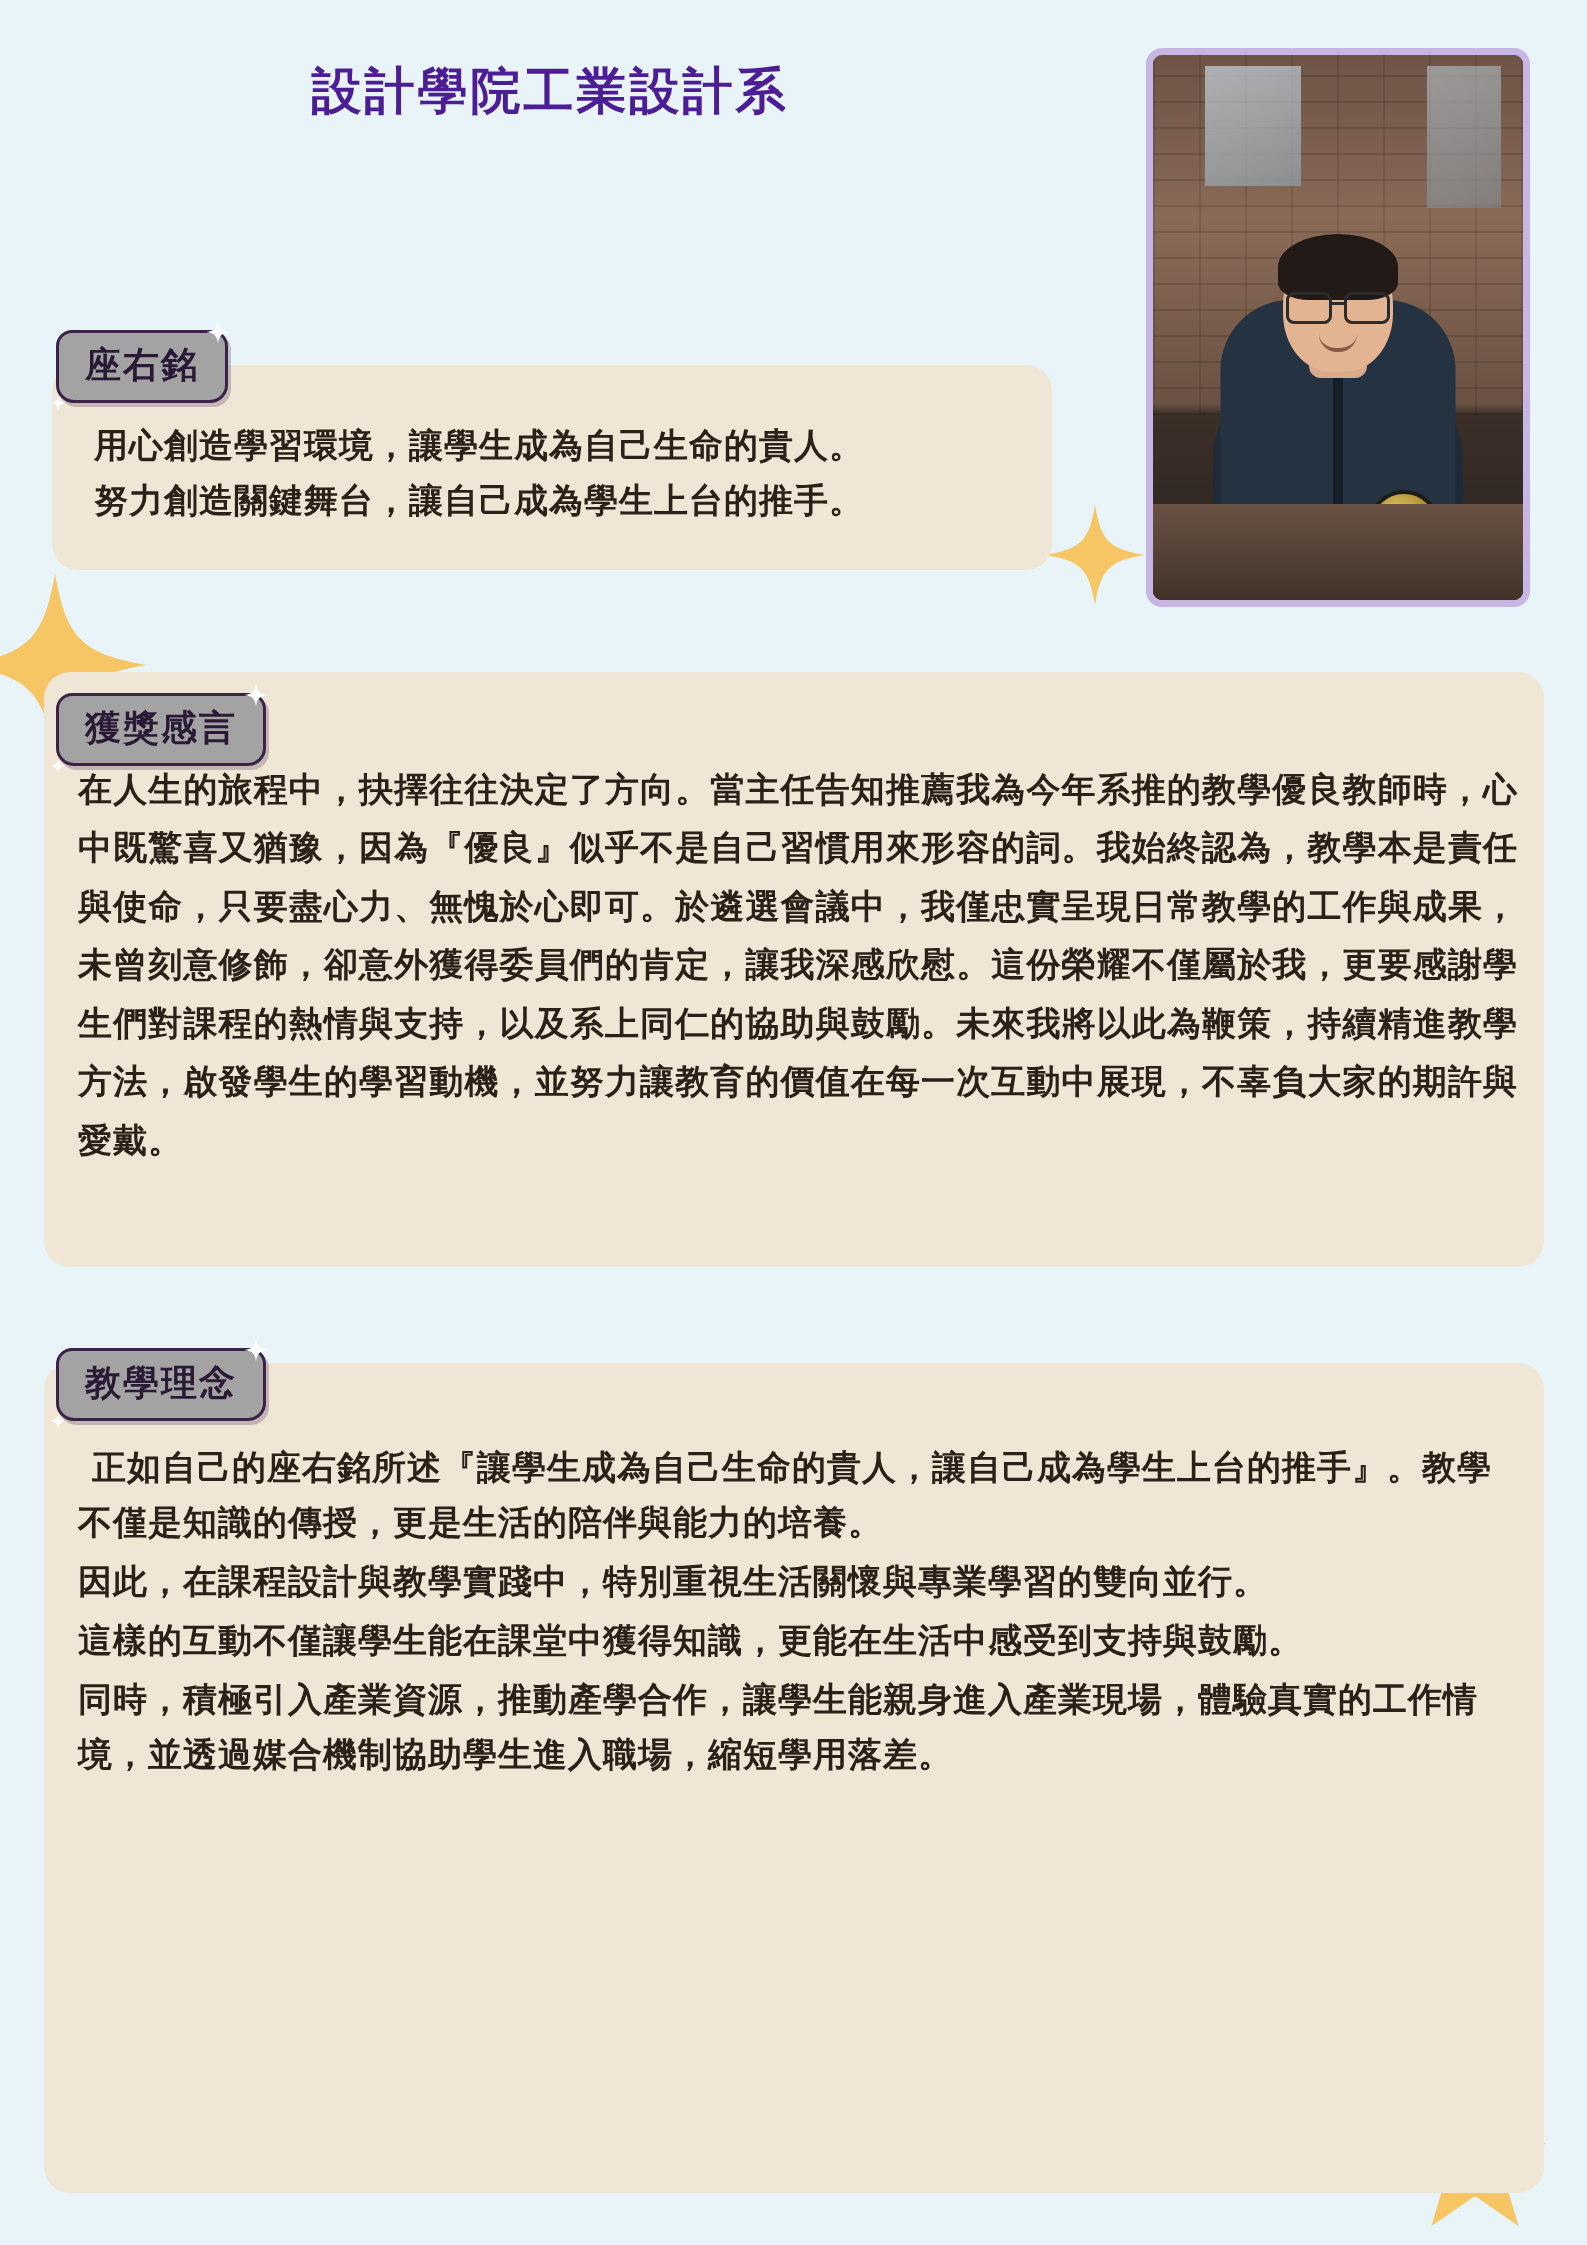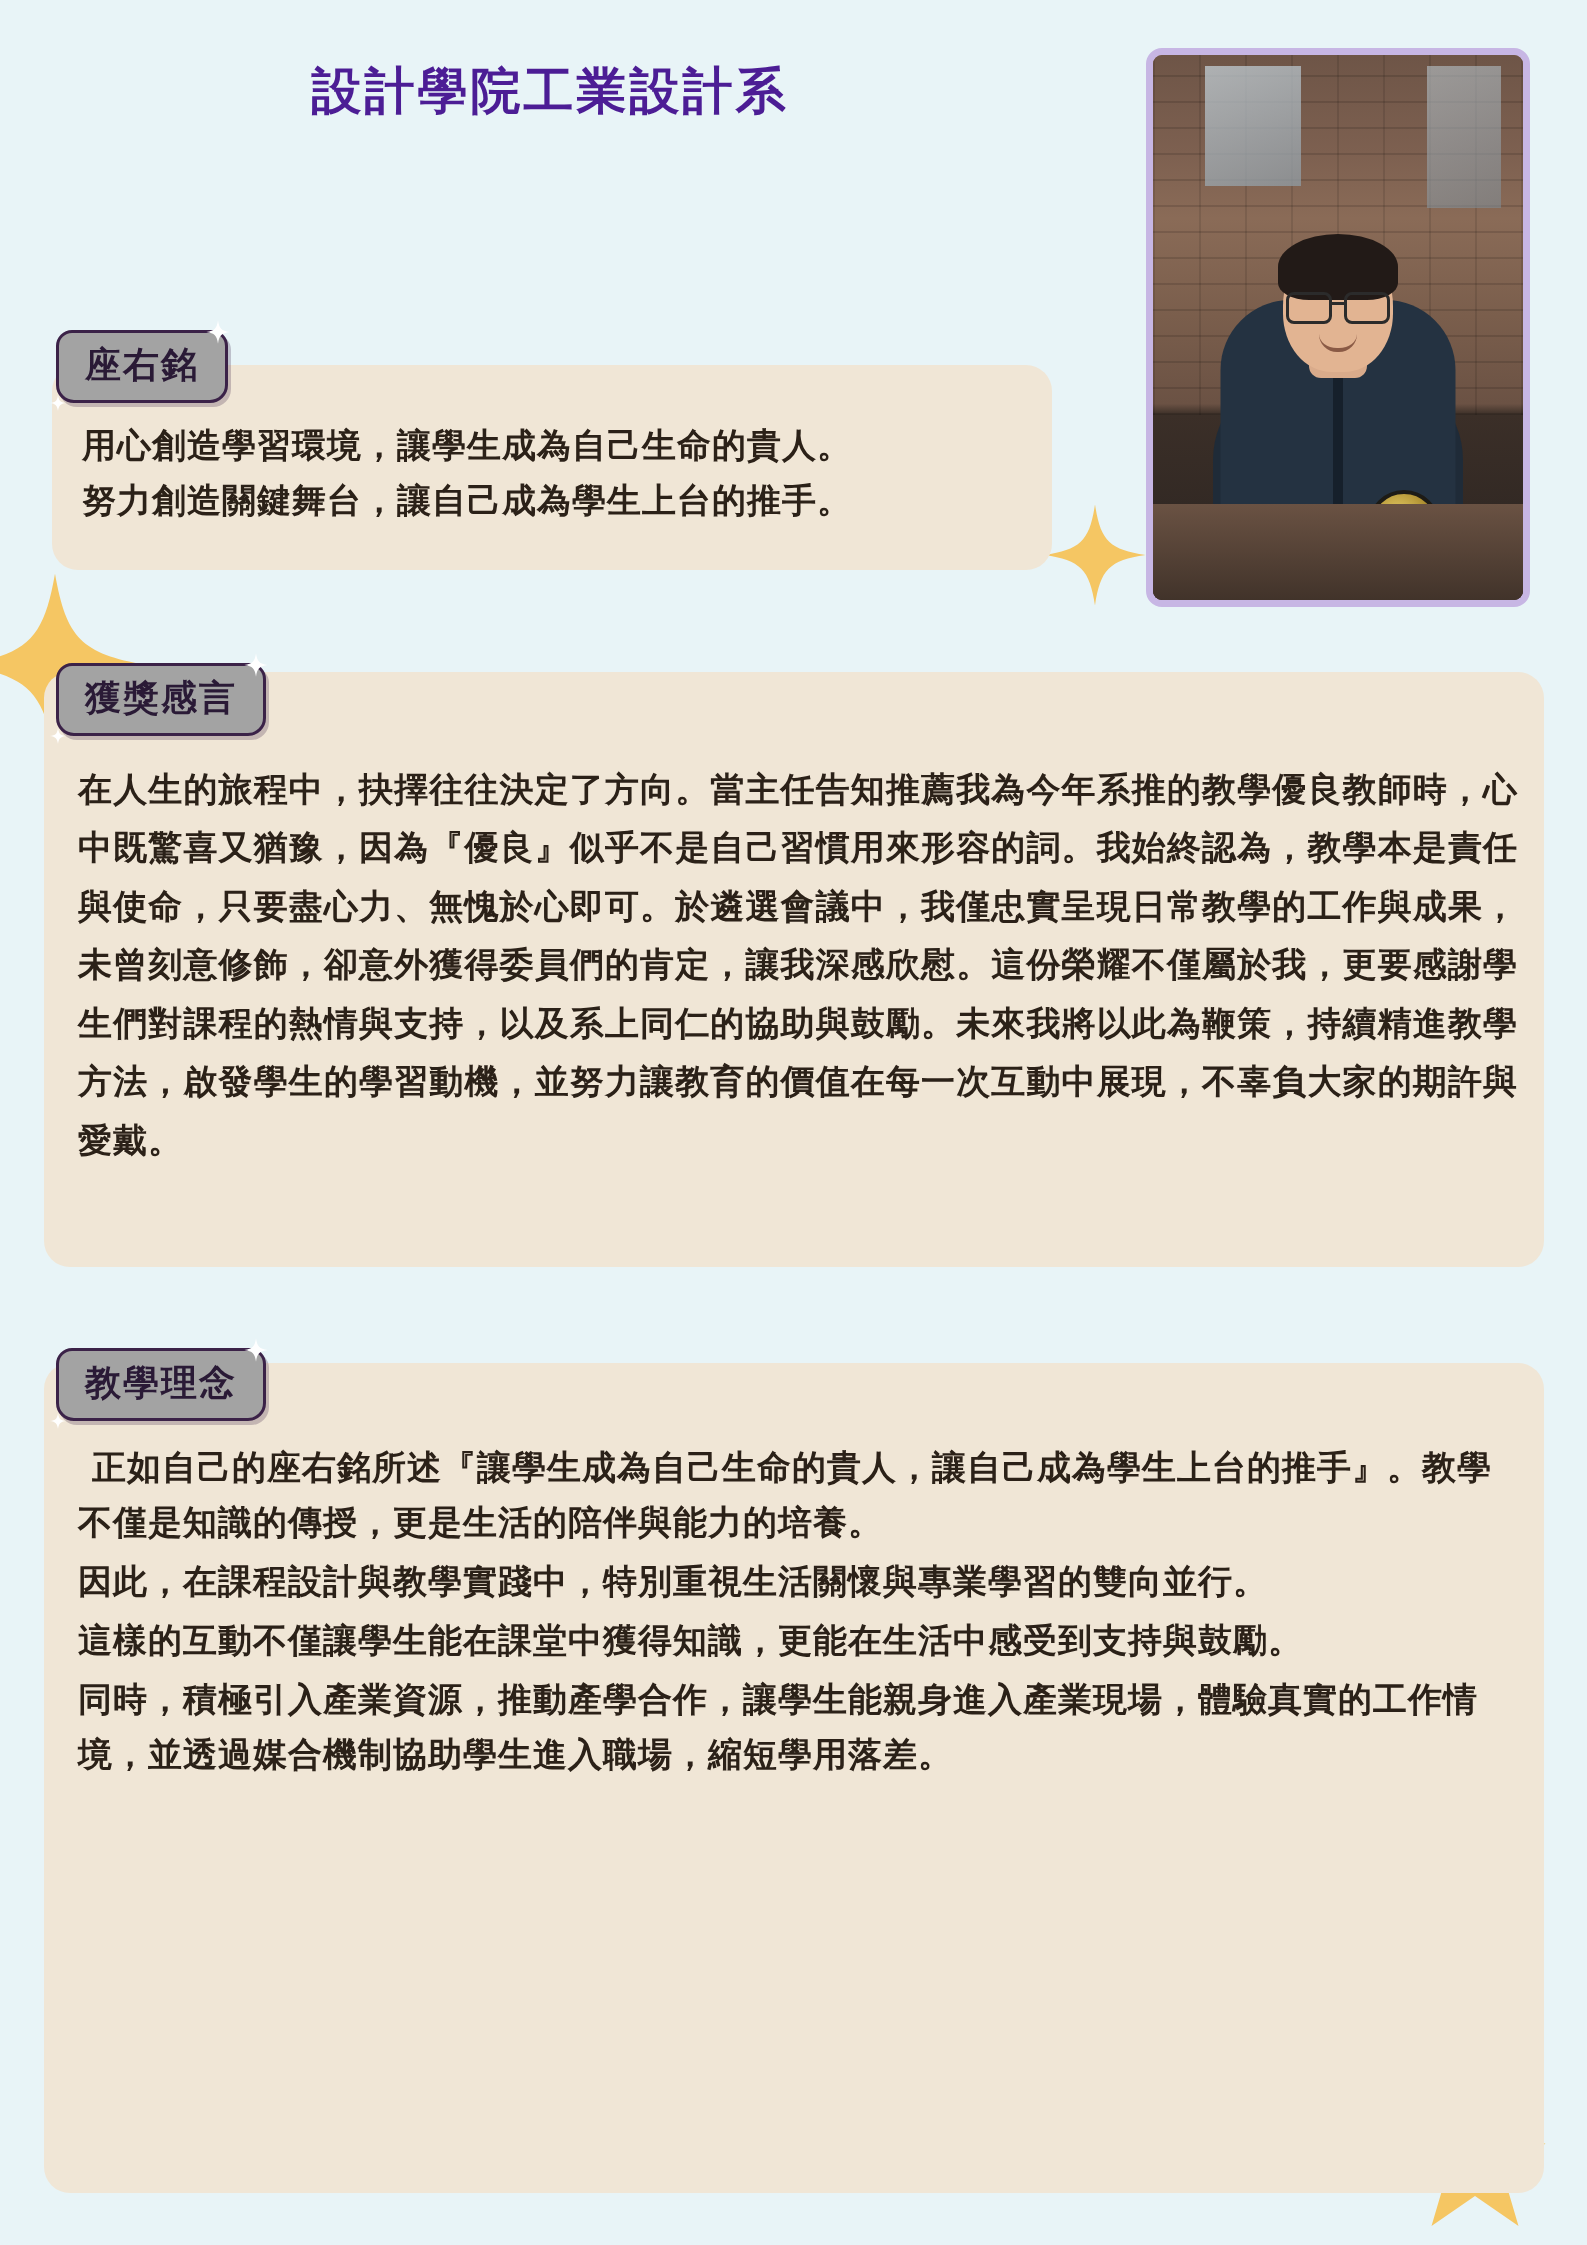--- a/index.html
+++ b/index.html
@@ -273,21 +273,21 @@
     border-radius: 16px 16px 18px 18px;
     color: #2a1a36;
     font-weight: bold;
     font-size: 36px;
     letter-spacing: 2px;
     padding: 8px 26px 10px 26px;
     box-shadow: 3px 4px 0 rgba(59,34,72,0.25);
     white-space: nowrap;
   }
   .tab.motto-tab   { left: 56px;  top: 330px; }
-  .tab.thanks-tab  { left: 56px;  top: 663px; }
+  .tab.thanks-tab  { left: 56px;  top: 693px; }
   .tab.phil-tab    { left: 56px;  top: 1348px; }
 
   .tab .tab-sparkle {
     position: absolute;
     right: -6px;
     top: -14px;
     width: 26px;
     height: 26px;
   }
   .tab .tab-sparkle2 {
@@ -299,21 +299,21 @@
   }
 
   
   .body-text {
     position: absolute;
     color: #2b2118;
     font-weight: bold;
     letter-spacing: 1px;
   }
   .motto-text {
-    left: 82px;
+    left: 94px;
     top: 418px;
     width: 940px;
     font-size: 34px;
     line-height: 1.62;
   }
   .thanks-text {
     left: 78px;
     top: 760px;
     width: 1440px;
     font-size: 34px;

